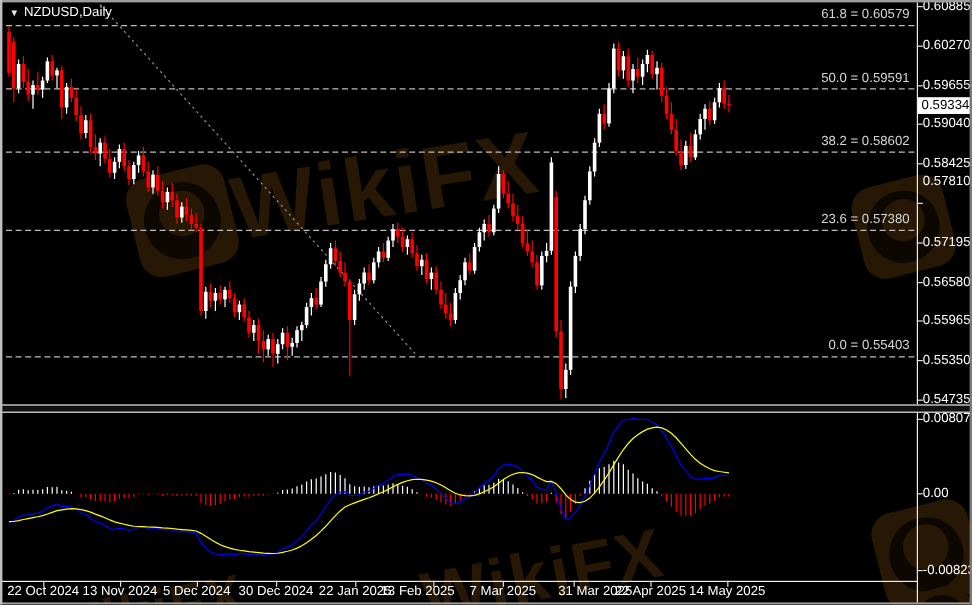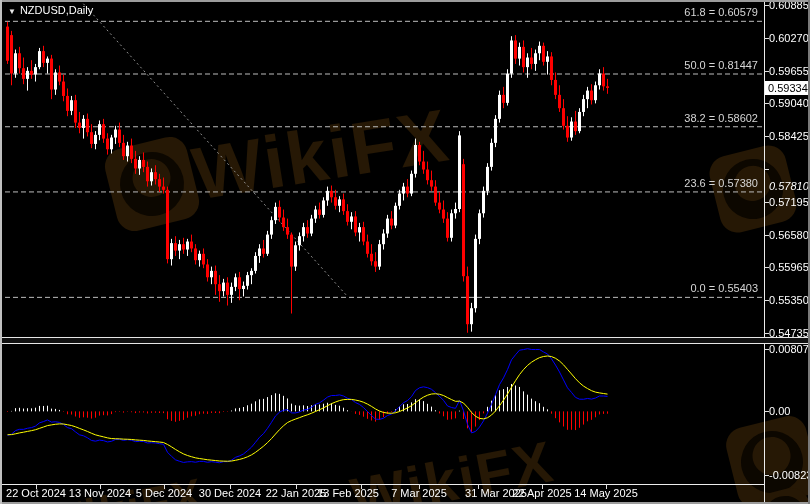--- a/index.html
+++ b/index.html
@@ -544,36 +544,36 @@
   <div class="splitter"></div>
   <div class="macd-bottom"></div>
 
   <div class="symbol"><span class="tri">▼</span><span>NZDUSD,Daily</span></div>
 
 
   <div class="pricebox" id="priceBox" style="top: 80.72px;">0.59334</div>
 
   <div id="labels">
       <div class="fiblbl" style="right: 52px; top: 6.32px;">61.8 = 0.60579</div>
-      <div class="fiblbl" style="right: 52px; top: 59.0133px;">50.0 = 0.81447</div>
+      <div class="fiblbl" style="right: 52px; top: 59.0133px;">50.0 = 0.59591</div>
       <div class="fiblbl" style="right: 52px; top: 111.76px;">38.2 = 0.58602</div>
       <div class="fiblbl" style="right: 52px; top: 176.933px;">23.6 = 0.57380</div>
       <div class="fiblbl" style="right: 52px; top: 282.373px;">0.0 = 0.55403</div>
       <div class="ptick" style="top: 5px;"></div>
       <div class="axlbl" style="top: -2px;">0.60885</div>
       <div class="ptick" style="top: 37.8px;"></div>
       <div class="axlbl" style="top: 30.8px;">0.60270</div>
       <div class="ptick" style="top: 70.6px;"></div>
       <div class="axlbl" style="top: 63.6px;">0.59655</div>
       <div class="ptick" style="top: 103.4px;"></div>
       <div class="axlbl" style="top: 96.4px;">0.59040</div>
       <div class="ptick" style="top: 136.2px;"></div>
       <div class="axlbl" style="top: 129.2px;">0.58425</div>
       <div class="ptick" style="top: 169px;"></div>
-      <div class="axlbl" style="top: 179px; font-style: italic;">0.57810</div>
+      <div class="axlbl" style="top: 144px;">0.57810</div>
       <div class="ptick" style="top: 201.8px;"></div>
       <div class="axlbl" style="top: 194.8px;">0.57195</div>
       <div class="ptick" style="top: 234.6px;"></div>
       <div class="axlbl" style="top: 227.6px;">0.56580</div>
       <div class="ptick" style="top: 267.4px;"></div>
       <div class="axlbl" style="top: 260.4px;">0.55965</div>
       <div class="ptick" style="top: 300.2px;"></div>
       <div class="axlbl" style="top: 293.2px;">0.55350</div>
       <div class="ptick" style="top: 333px;"></div>
       <div class="axlbl" style="top: 326px;">0.54735</div>

